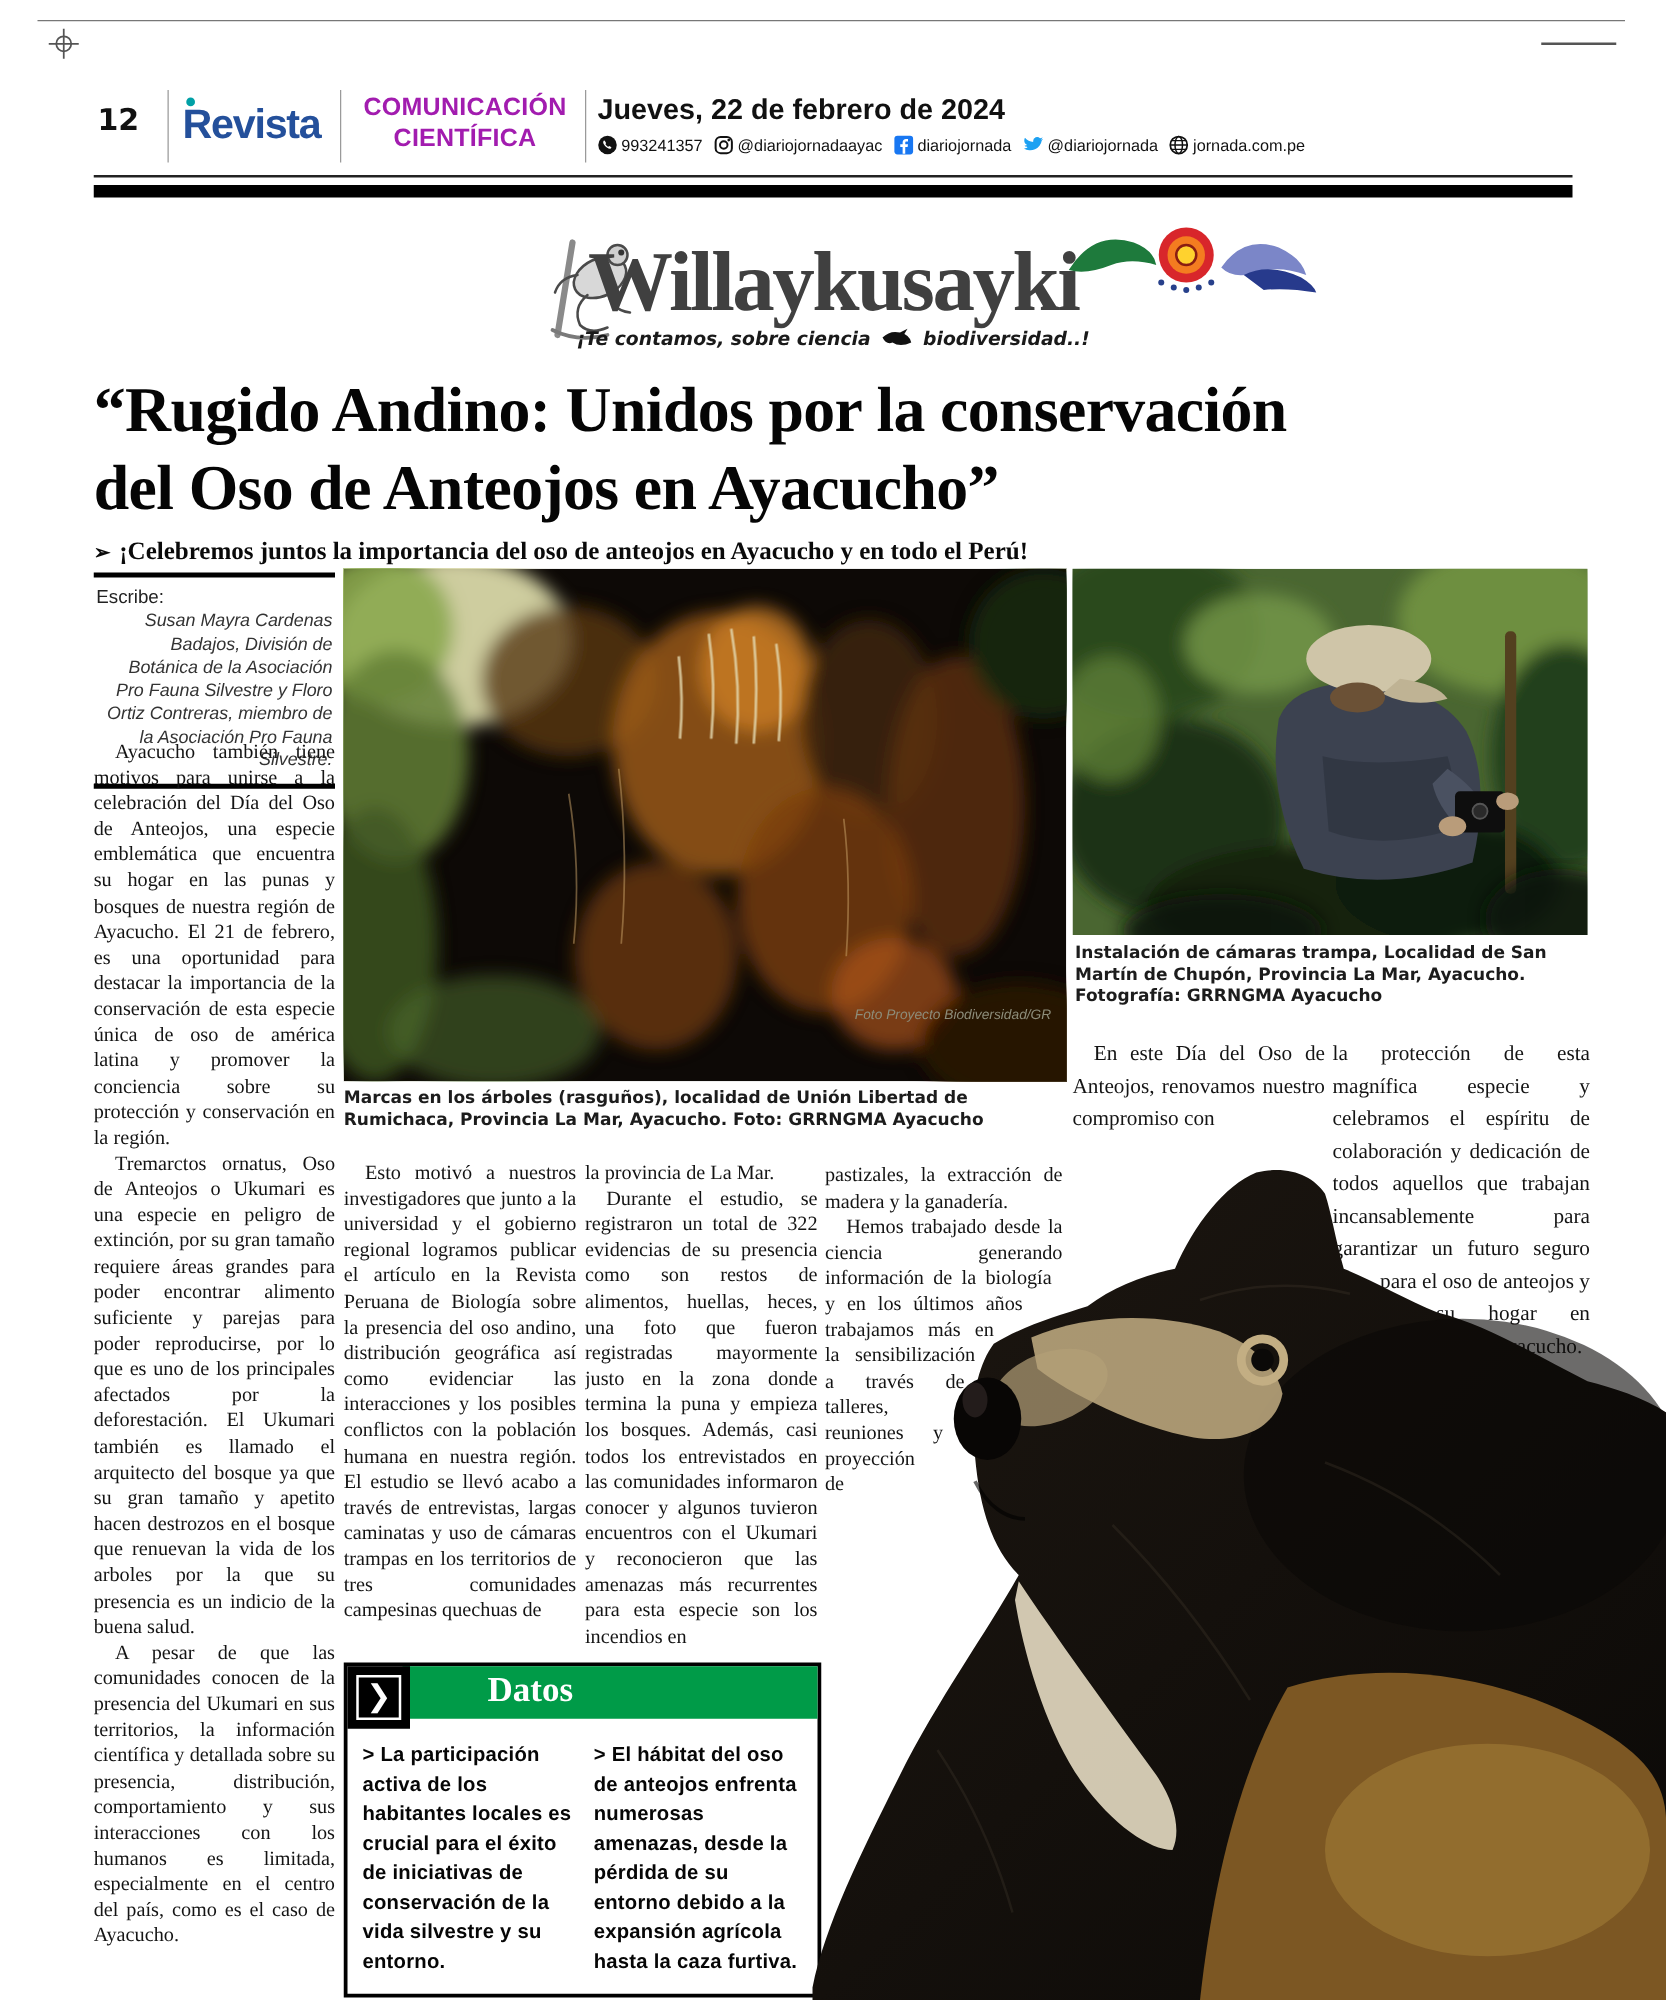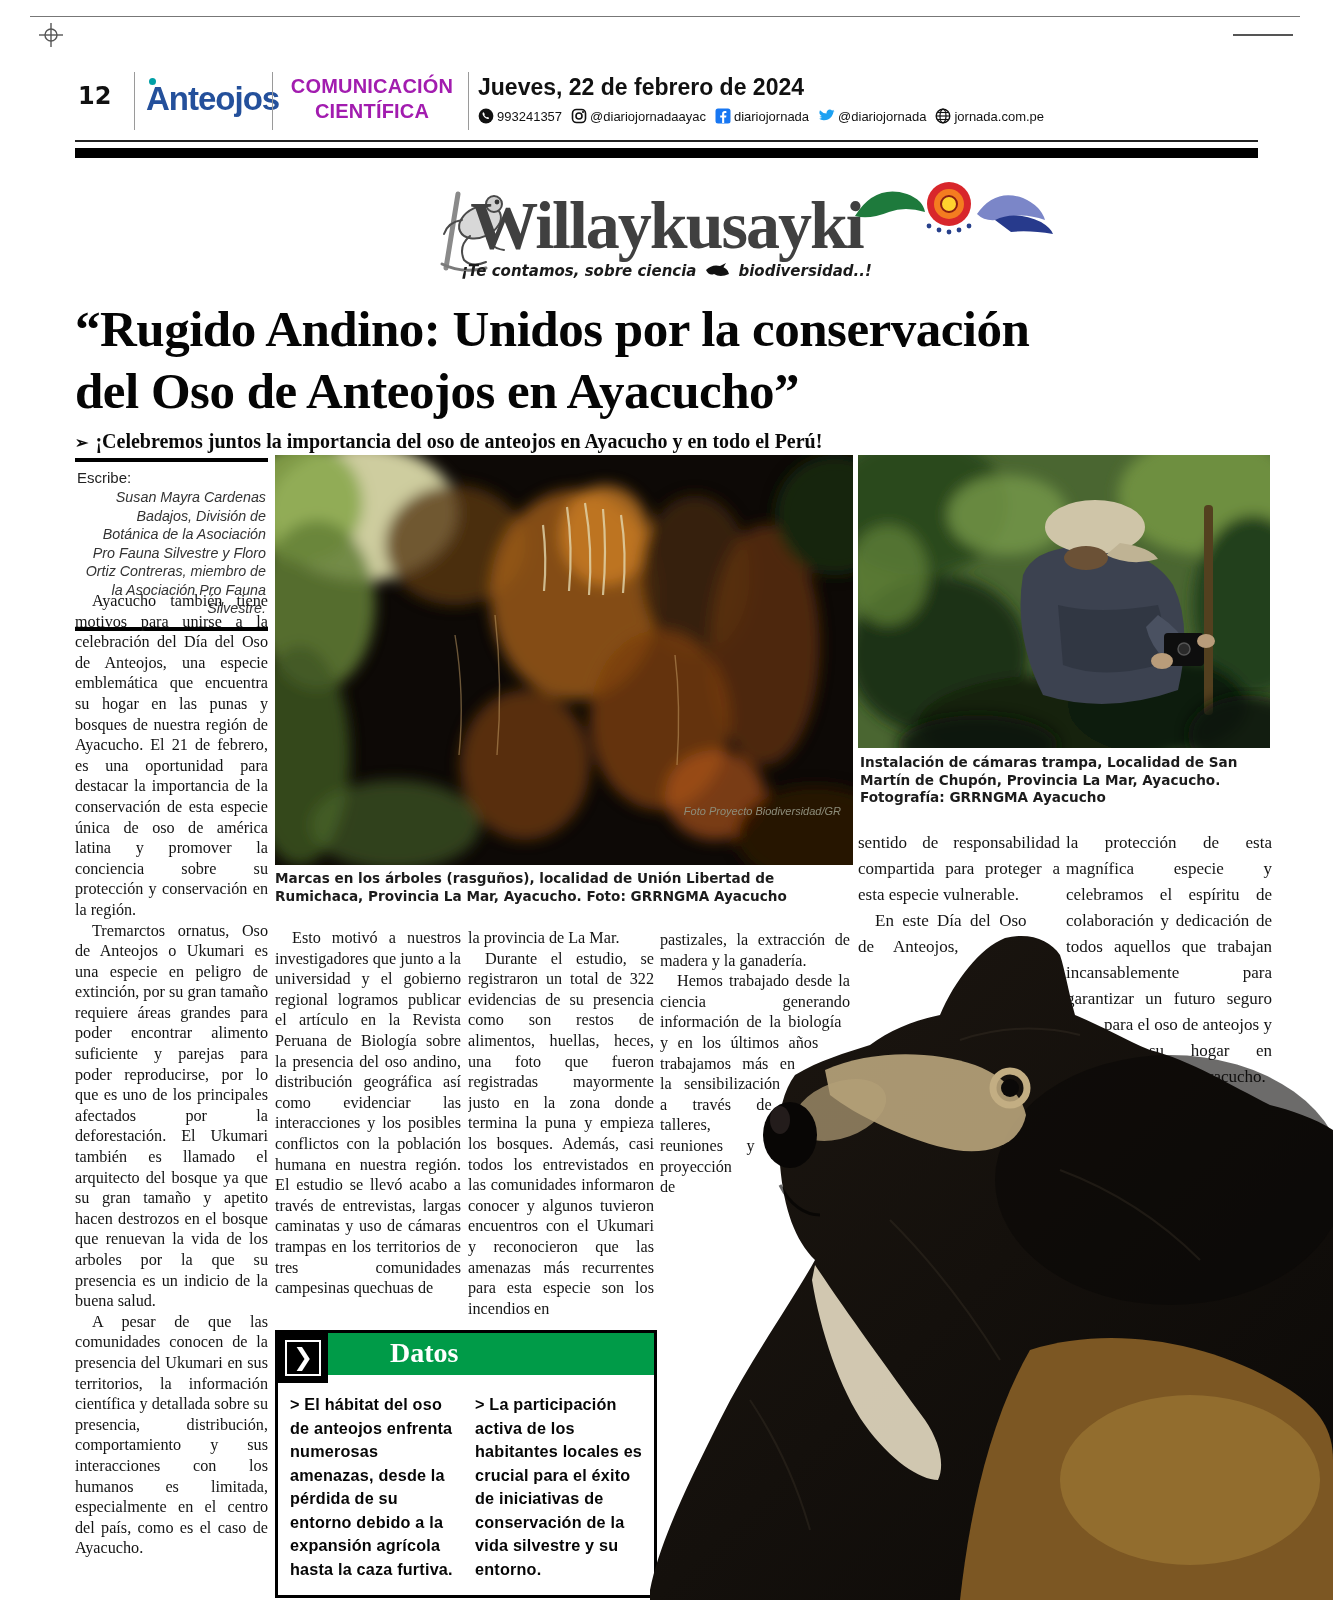--- a/index.html
+++ b/index.html
@@ -103,21 +103,21 @@
     <circle cx="13" cy="13" r="6" fill="none" stroke="#555" stroke-width="1.4"></circle>
     <line x1="13" y1="1" x2="13" y2="25" stroke="#555" stroke-width="1.4"></line>
     <line x1="1" y1="13" x2="25" y2="13" stroke="#555" stroke-width="1.4"></line>
   </svg>
   <div class="abs reg-dash"></div>
 
   <div class="abs pagenum">12</div>
   <div class="abs vdiv" style="left:134px"></div>
   <div class="abs brand">
     <span class="jdot"></span>
-    <span>Anteojos</span>
+    <span>Revista</span>
   </div>
   <div class="abs vdiv" style="left:272px"></div>
   <div class="abs section">
     <div>COMUNICACIÓN</div>
     <div>CIENTÍFICA</div>
   </div>
   <div class="abs vdiv" style="left:468px"></div>
   <div class="abs dateblock">
     <div class="date">Jueves, 22 de febrero de 2024</div>
     <div class="contacts">
@@ -301,39 +301,38 @@
     <p>la provincia de La Mar.</p>
     <p class="ind">Durante el estudio, se registraron un total de 322 evidencias de su presencia como son restos de alimentos, huellas, heces, una foto que fueron registradas mayormente justo en la zona donde termina la puna y empieza los bosques. Además, casi todos los entrevistados en las comunidades informaron conocer y algunos tuvieron encuentros con el Ukumari y reconocieron que las amenazas más recurrentes para esta especie son los incendios en</p>
   </div>
   <div class="abs col col4">
     <div class="wrapR4"></div>
     <p>pastizales, la extracción de madera y la ganadería.</p>
     <p class="ind">Hemos trabajado desde la ciencia generando información de la biología y en los últimos años trabajamos más en la sensibilización a través de talleres, reuniones y proyección de documentales en las comunidades. Estas actividades no solo buscan informar a la población sobre la importancia del oso de anteojos en el ecosistema local, sino también inspirar un</p>
   </div>
   <div class="abs col col5">
     <div class="wrapR5"></div>
-    <p>sentido de responsabilidad compartida para proteger a esta especie vulnerable.</p>
     <p class="ind">En este Día del Oso de Anteojos, renovamos nuestro compromiso con</p>
   </div>
   <div class="abs col col6">
     <div class="wrapL6"></div>
     <p>la protección de esta magnífica especie y celebramos el espíritu de colaboración y dedicación de todos aquellos que trabajan incansablemente para garantizar un futuro seguro para el oso de anteojos y su hogar en Ayacucho.</p>
   </div>
 
   <section class="abs datos">
     <div class="datos-head">
       <div class="datos-green"></div>
       <div class="datos-icon">
         <span class="chev">❯</span>
       </div>
       <div class="datos-title">Datos</div>
     </div>
     <div class="datos-cols">
+      <p class="datos-item">&gt; La participación activa de los habitantes locales es crucial para el éxito de iniciativas de conservación de la vida silvestre y su entorno.</p>
       <p class="datos-item">&gt; El hábitat del oso de anteojos enfrenta numerosas amenazas, desde la pérdida de su entorno debido a la expansión agrícola hasta la caza furtiva.</p>
-      <p class="datos-item">&gt; La participación activa de los habitantes locales es crucial para el éxito de iniciativas de conservación de la vida silvestre y su entorno.</p>
     </div>
   </section>
 
   <svg class="abs photo photo-bear" width="703" height="680" viewBox="0 0 703 680">
     <defs>
       <linearGradient id="bearbase" x1="0" y1="0" x2="1" y2="1">
         <stop offset="0" stop-color="#1d1711"></stop>
           <stop offset="1" stop-color="#0b0907"></stop>
       </linearGradient>
     </defs>

